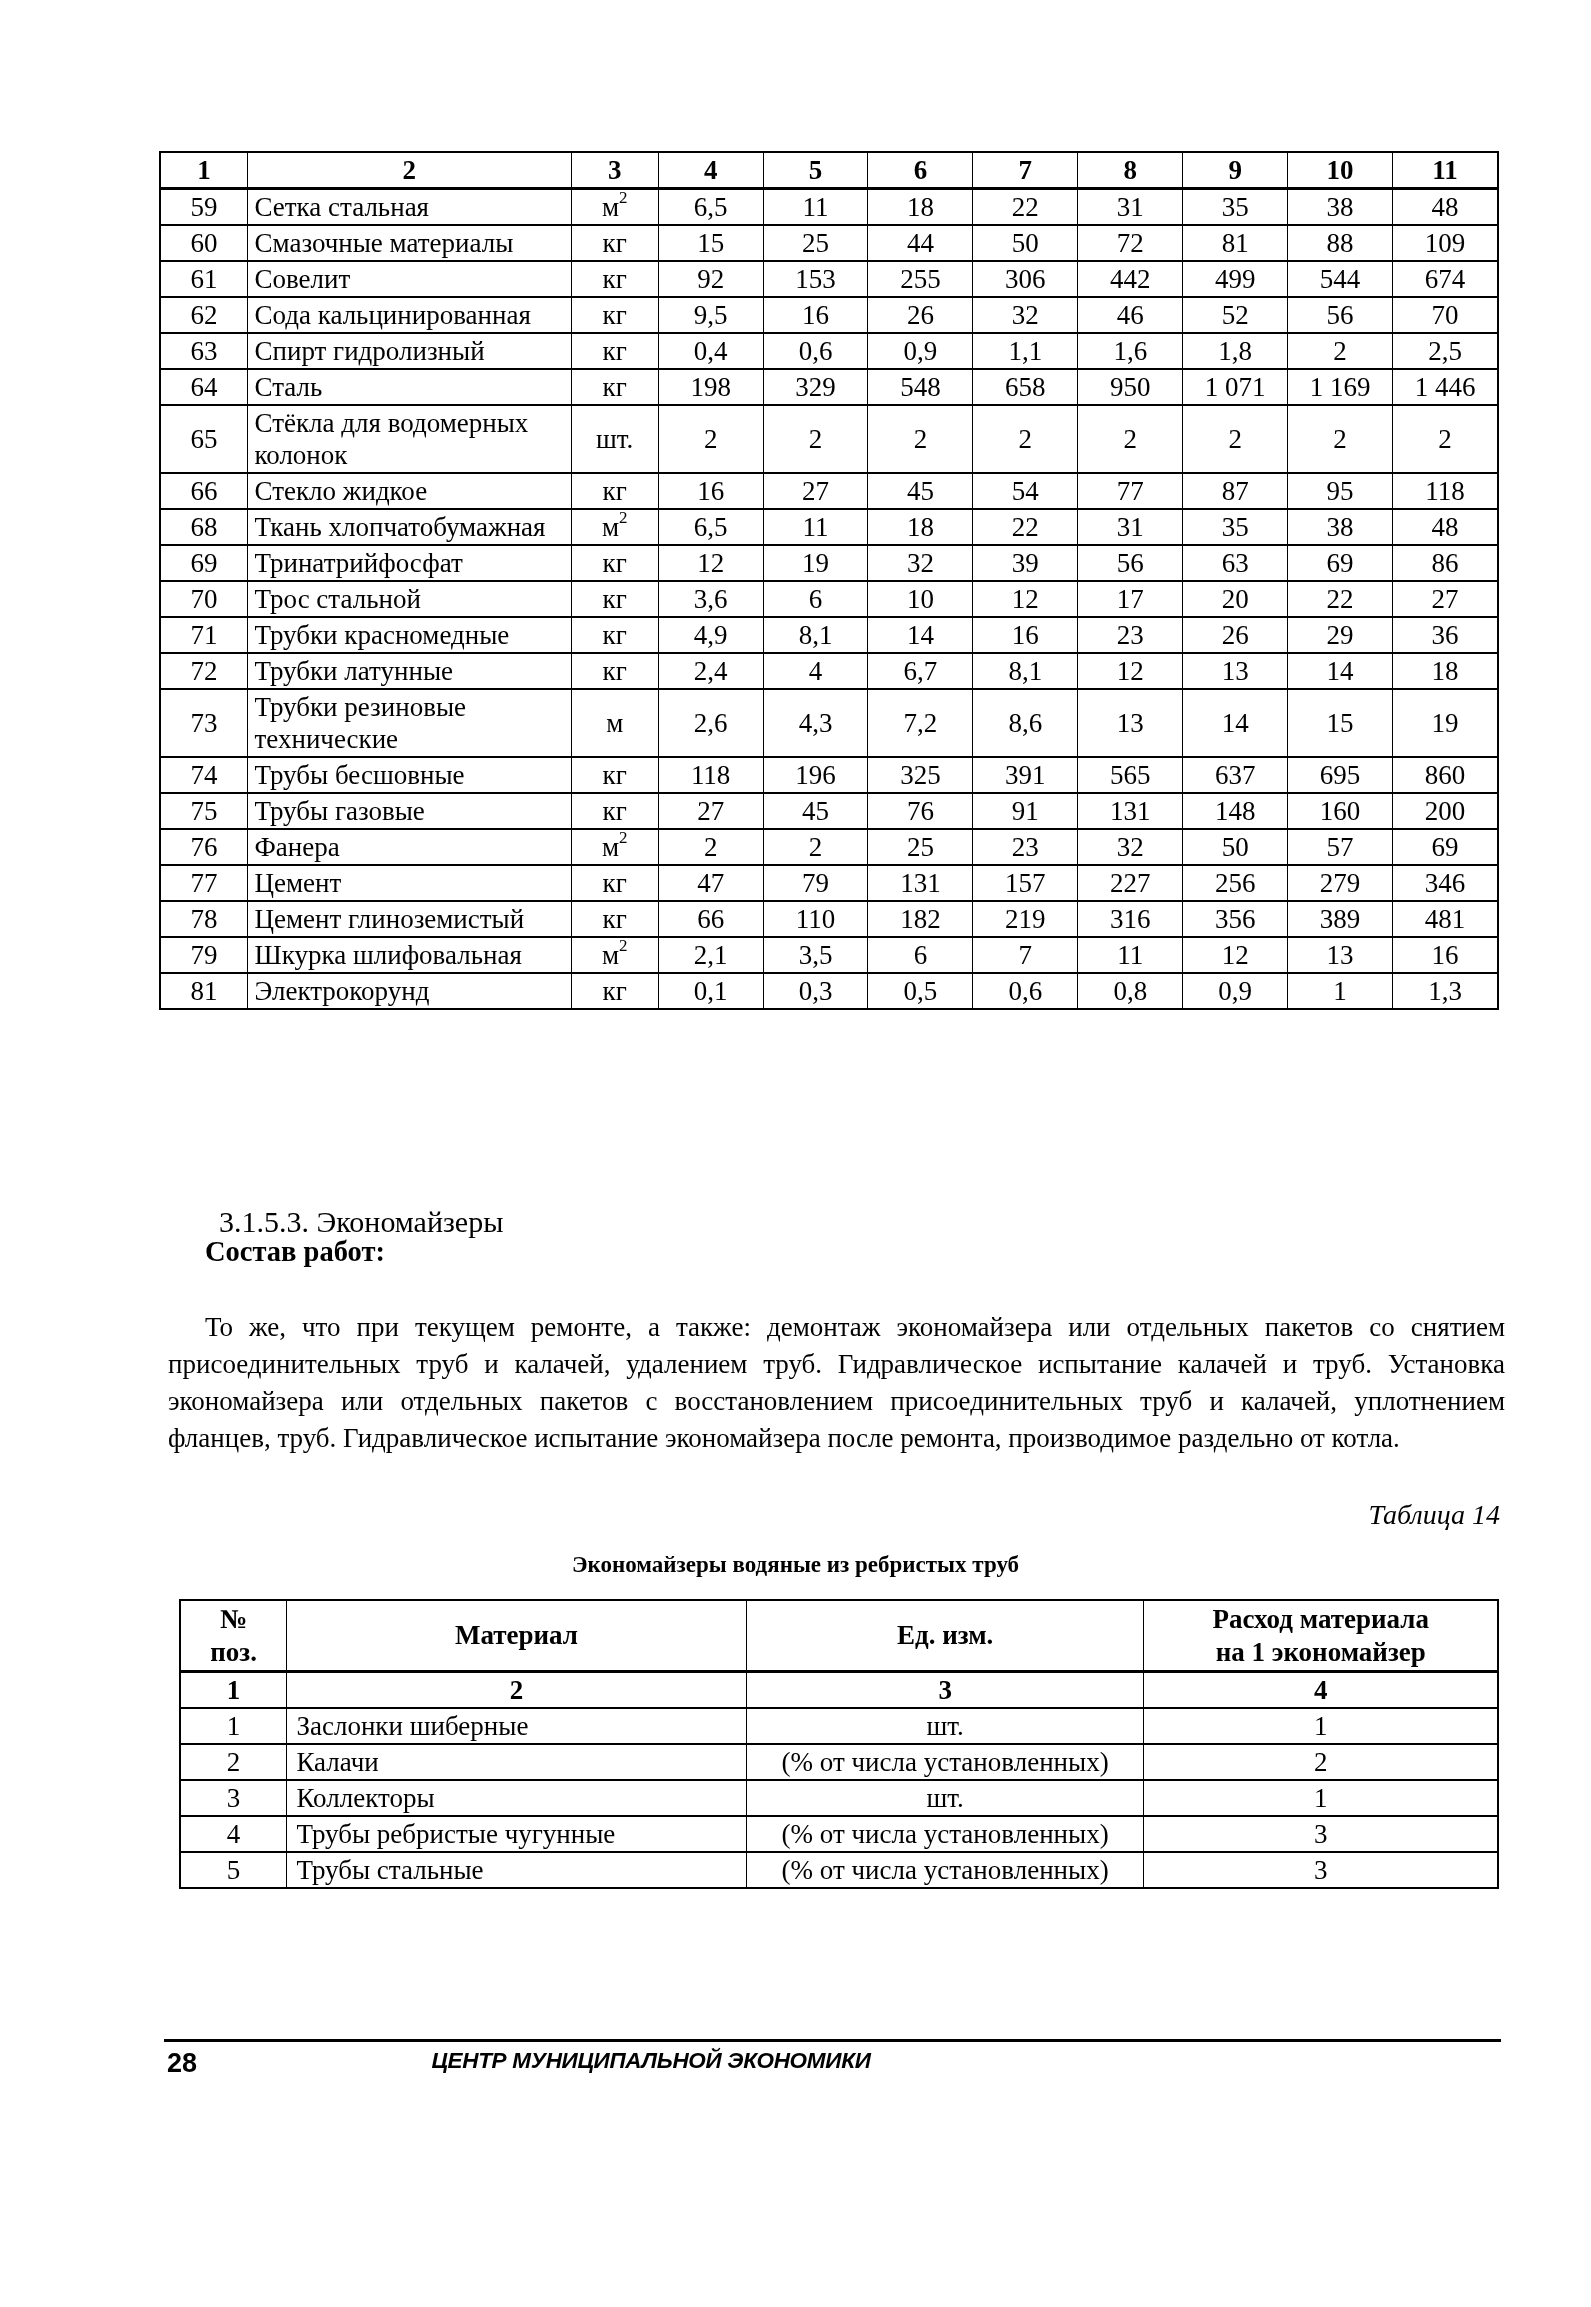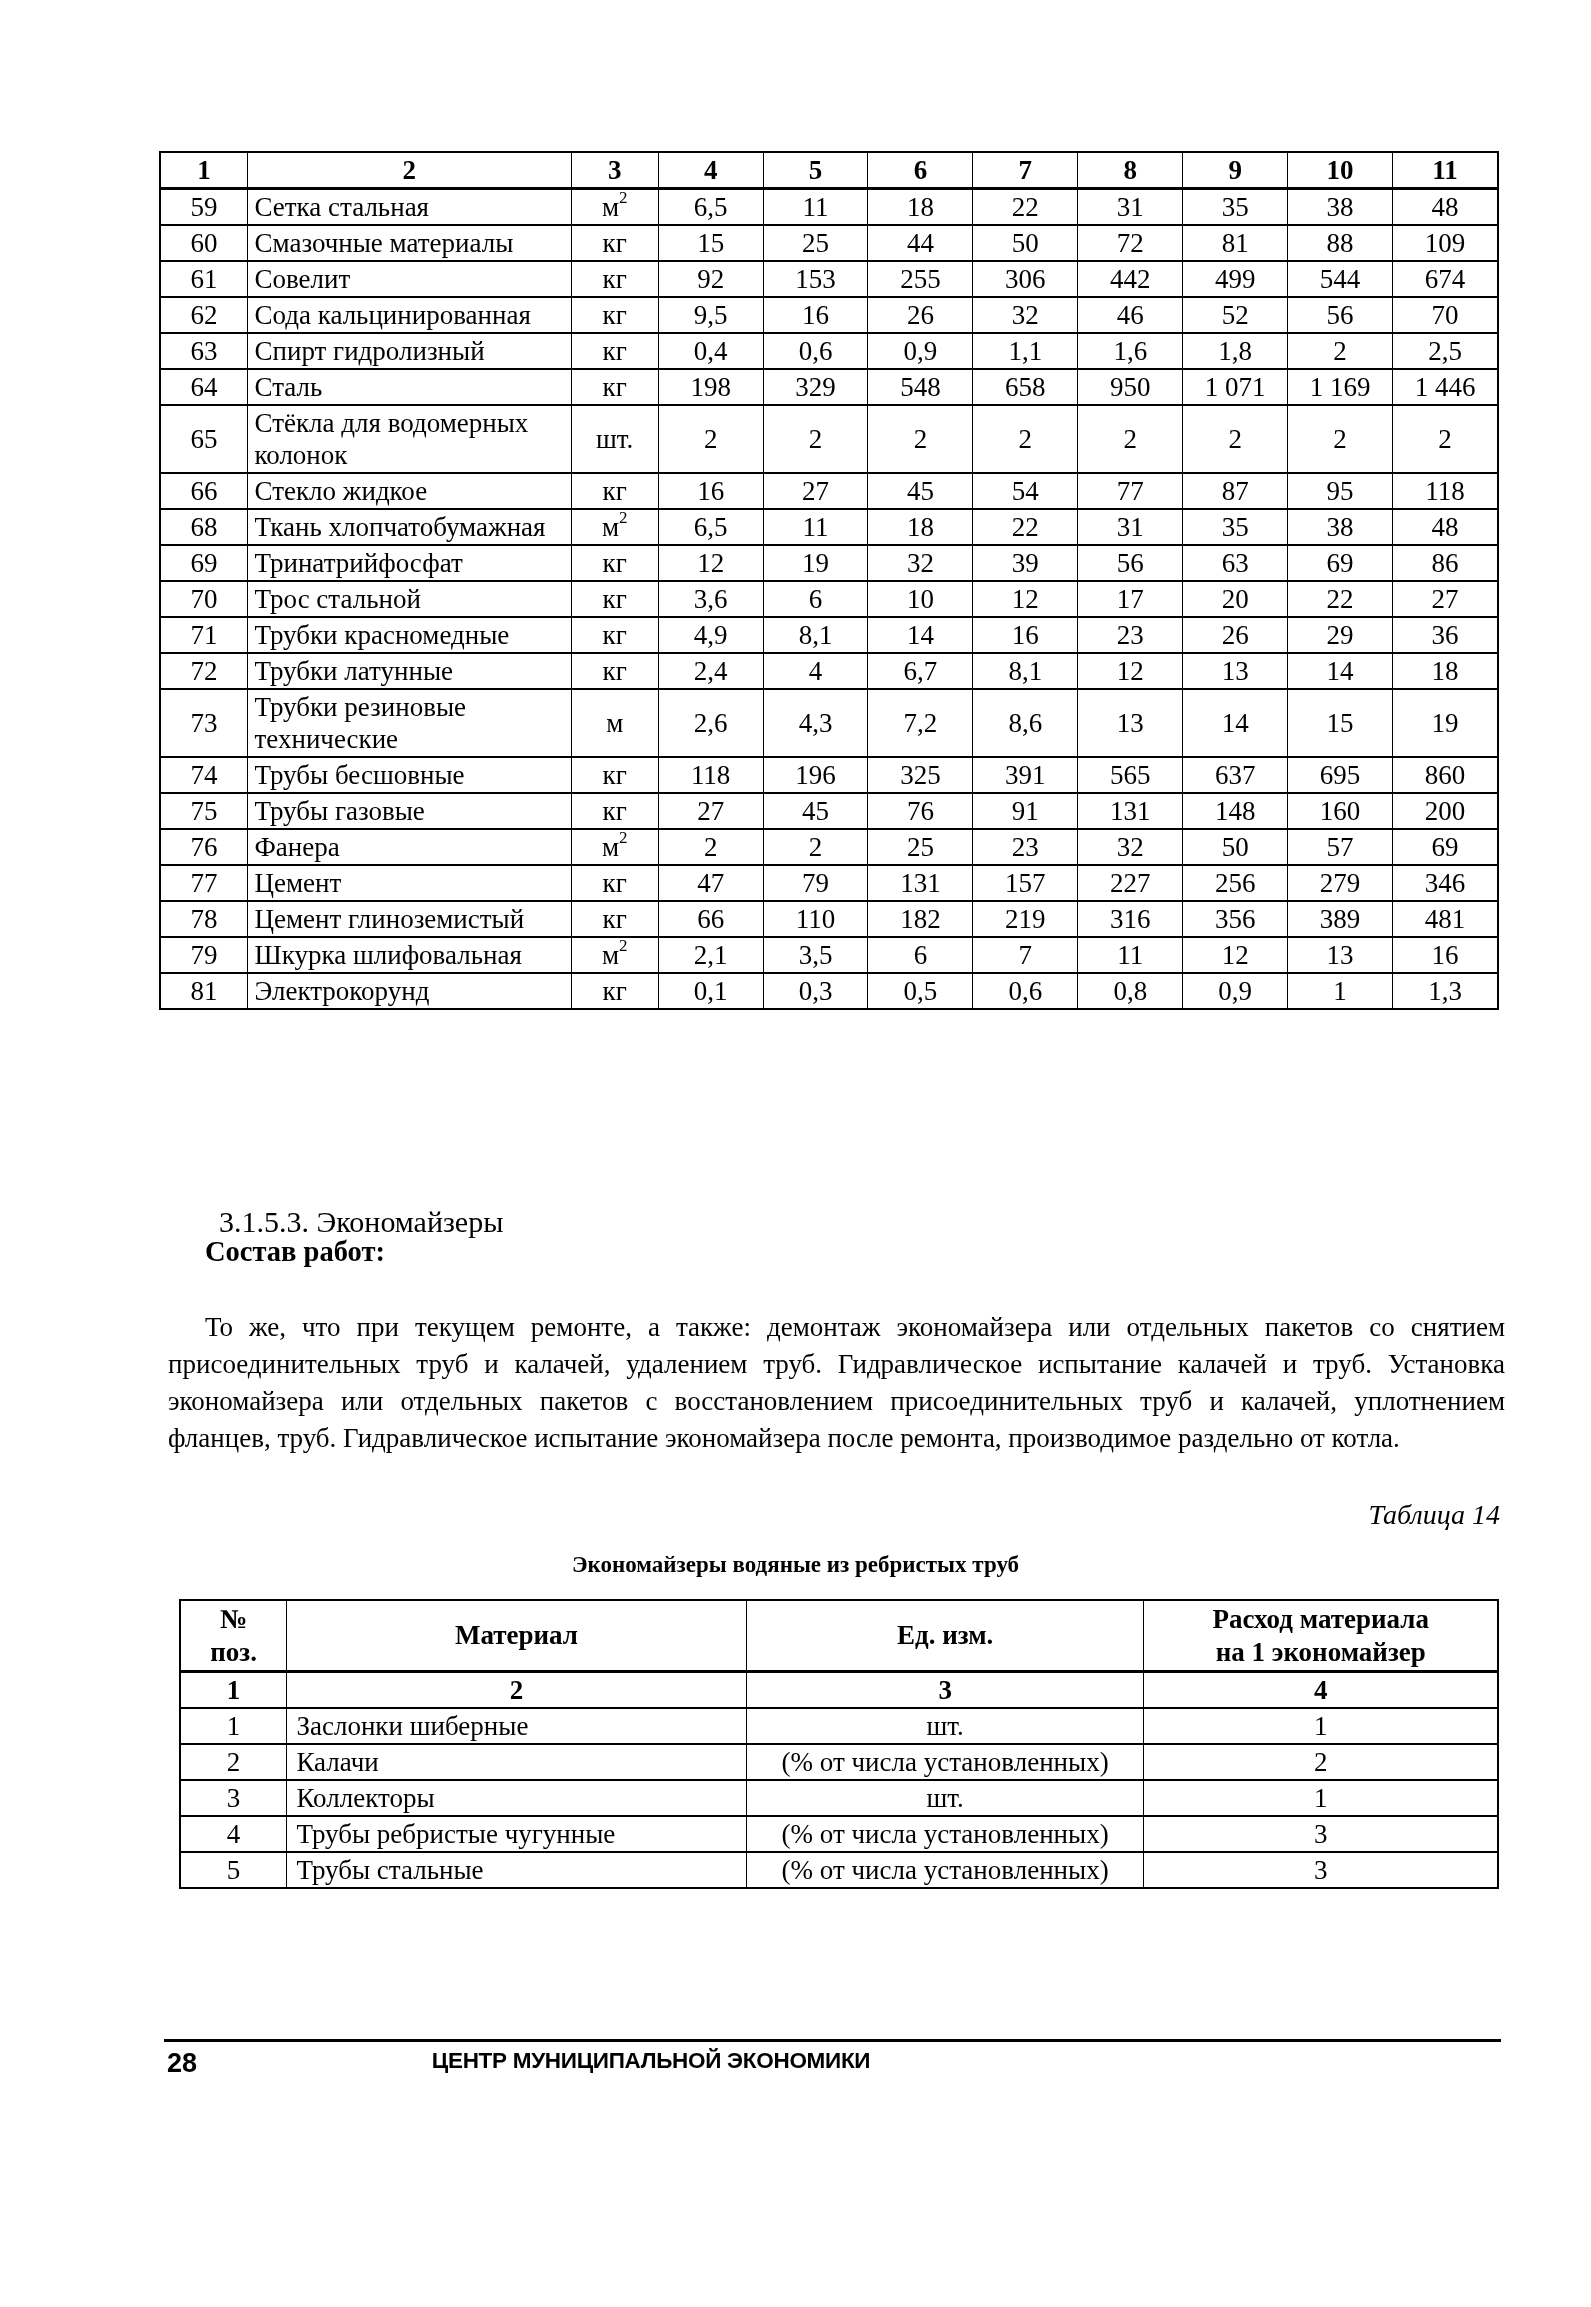--- a/index.html
+++ b/index.html
@@ -41,21 +41,21 @@
   #t2 tbody tr { border-bottom: 2px solid #000; }
   #t2 .c1 { width: 97px; }
   #t2 .c2 { width: 450px; }
   #t2 .c3 { width: 388px; margin-top: 9px; }
   #t2 .c4 { width: 344px; }
 
   .footer-rule { position: absolute; left: 164px; top: 2039px; width: 1337px; height: 3.3px; background: #000; }
   .page-num { position: absolute; left: 167px; top: 2048px; font-family: Liberation Sans, sans-serif; font-weight: bold; font-size: 27px; }
   .footer-org {
     position: absolute; left: 0; width: 1302px; text-align: center; top: 2048px;
-    font-family: "Liberation Sans", "DejaVu Sans", sans-serif; font-weight: bold; 
+    font-family: "Liberation Sans", "DejaVu Sans", sans-serif; font-weight: bold; font-style: italic;
     font-size: 22.5px; letter-spacing: -0.3px;
   }
 </style>
 </head>
 <body>
 
 <table id="t1">
   <thead>
     <tr>
       <td class="c1">1</td>

